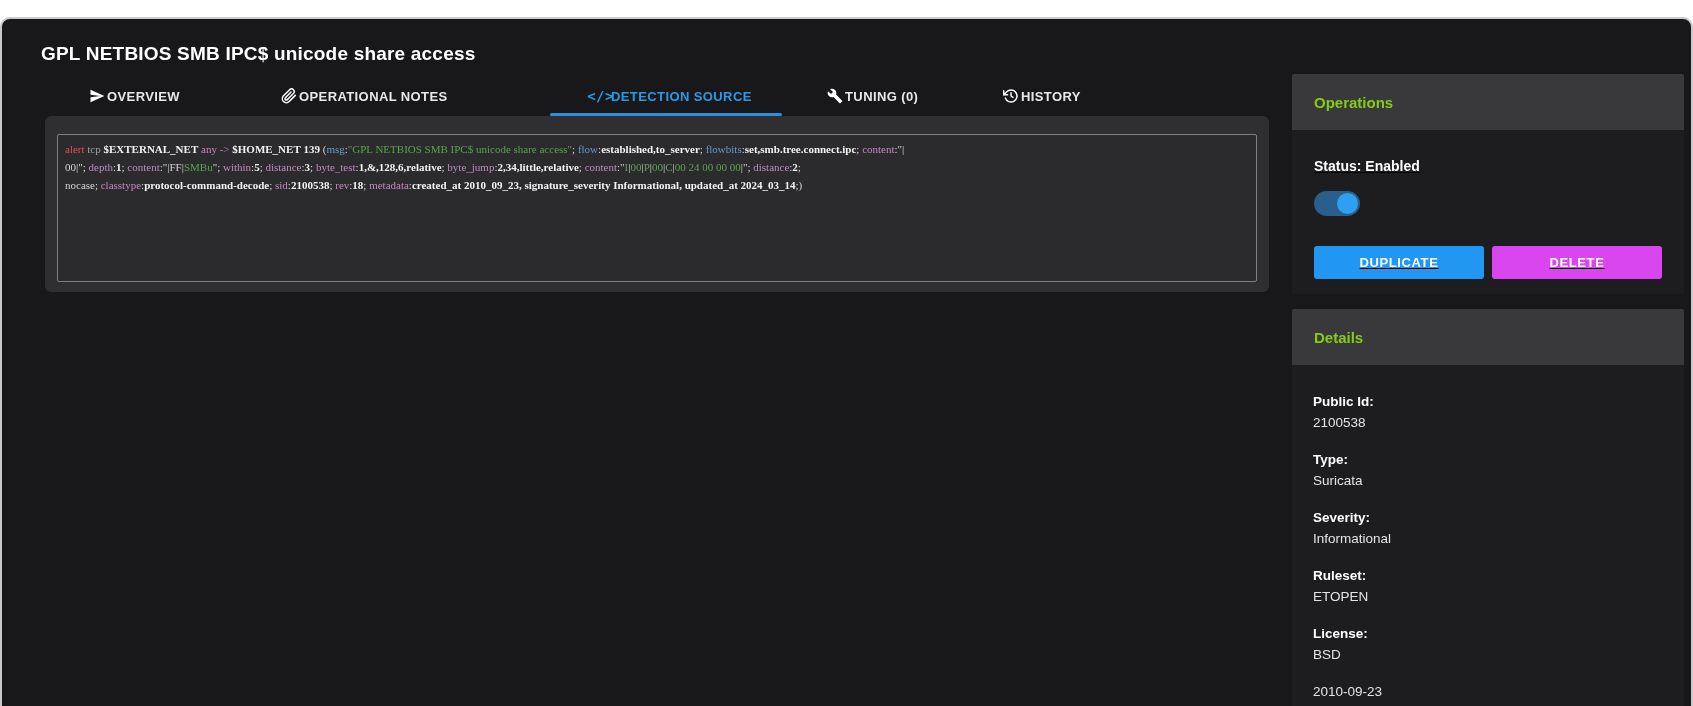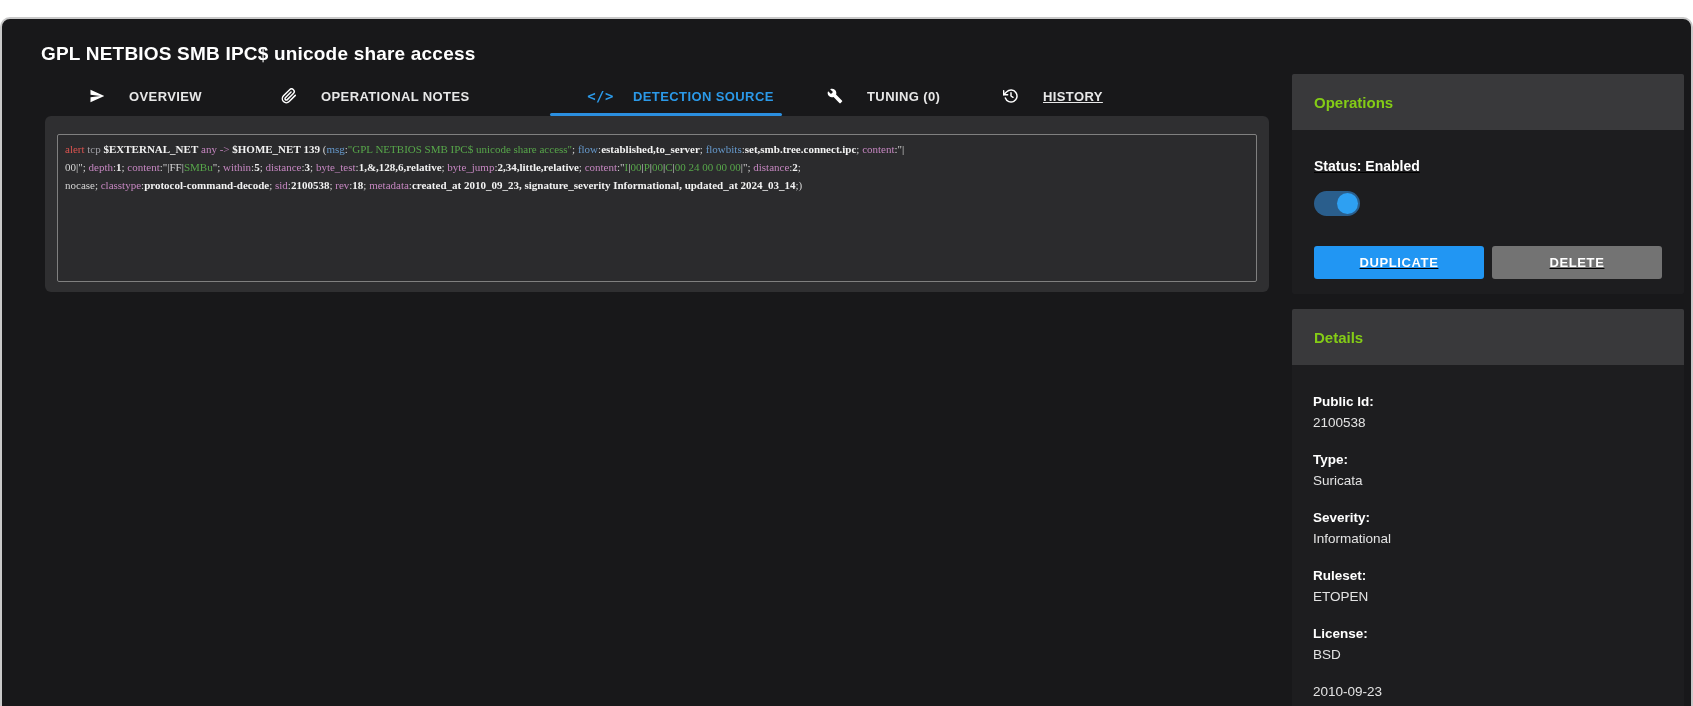--- a/index.html
+++ b/index.html
@@ -4,21 +4,21 @@
 <style>
   * { box-sizing: border-box; margin: 0; padding: 0; }
   html,body { width:1693px; height:706px; background:#ffffff; font-family:"Liberation Sans", sans-serif; }
   .frame { position:absolute; left:0; top:17px; width:1693px; height:706px;
            border:2px solid #c9c9c9; border-radius:10px; background:#18181a; overflow:hidden; }
 
   
   .page-title { position:absolute; left:39px; top:24px; font-size:19px; font-weight:bold; color:#ffffff; letter-spacing:0.2px; }
 
   .tabbar { position:absolute; left:0; top:58px; width:1270px; height:42px; }
-  .tab { position:absolute; top:4px; height:30px; display:flex; align-items:center; gap:24px;
+  .tab { position:absolute; top:4px; height:30px; display:flex; align-items:center; gap:2px;
          color:#e8e8e8; font-size:13px; font-weight:bold; letter-spacing:0.4px; cursor:pointer;justify-content:flex-end; }
   .tab .ticon { width:17px; height:17px; display:flex; align-items:center; justify-content:center; }
   .tab svg { width:16px; height:16px; }
   .tab.active { color:#2b99e8; }
   .code-glyph { font-family:"DejaVu Sans Mono", monospace; font-weight:bold; font-size:14px; color:#2b99e8; }
   .tab-underline { position:absolute; left:548px; top:36px; width:232px; height:3px; background:#2b8fe0; border-radius:2px; }
 
   .code-panel { position:absolute; left:43px; top:97px; width:1224px; height:176px;
                 background:#2f2f31; border-radius:6px; }
   .code-inner { position:absolute; left:12px; top:18px; right:12px; bottom:10px;
@@ -40,21 +40,21 @@
   .panel-header { height:56px; background:#39393b; display:flex; align-items:center; padding-left:22px;
                   font-size:15px; font-weight:bold; color:#84cc16; border-radius:2px 2px 0 0; }
   .ops-body { padding:28px 22px 0 22px;text-decoration:underline; }
   .status-line { font-size:14px; font-weight:bold; color:#ffffff; }
   .toggle { margin-top:17px; width:46px; height:25px; border-radius:13px; background:#2a5e8c; position:relative; cursor:pointer; }
   .toggle .knob { position:absolute; top:2px; left:23px; width:21px; height:21px; border-radius:50%; background:#2ea0f2; }
   .btn-row { margin-top:30px; display:flex; gap:8px; }
   .btn { flex:1; height:33px; border:none; border-radius:3px; font-family:"Liberation Sans", sans-serif;
          font-size:13px; font-weight:bold; letter-spacing:0.6px; color:#ffffff; cursor:pointer; }
   .btn-primary { background:#2196f3; }
-  .btn-secondary { background:#737373; }
+  .btn-secondary { background:#d946ef; }
 
   .details-body { padding:26px 22px 0 21px; }
   .field { margin-bottom:16px; }
   .field .flabel { font-size:13.5px; font-weight:bold; color:#ffffff; line-height:21px; }
   .field .fvalue { font-size:13.5px; color:#e3e3e3; line-height:21px; }
 </style>
 </head>
 <body>
 
 <div class="frame">
@@ -83,21 +83,21 @@
       <span>DETECTION SOURCE</span>
     </div>
     <div class="tab" style="left:824px;">
       <span class="ticon">
         <svg viewBox="0 0 24 24" fill="#ffffff">
             <path d="M22.7 19 13.6 9.9c.9-2.3.4-5-1.5-6.9-2-2-5-2.4-7.4-1.3L9 6l-3 3L1.6 4.7C.4 7.1.9 10.1 2.9 12.1c1.9 1.9 4.6 2.4 6.9 1.5l9.1 9.1c.4.4 1 .4 1.4 0l2.3-2.3c.5-.4.5-1 .1-1.4z"></path>
           </svg>
       </span>
       <span>TUNING (0)</span>
     </div>
-    <div class="tab" style="left:1000px;text-decoration:underline;">
+    <div class="tab" style="left:1000px;">
       <span class="ticon">
         <svg viewBox="0 0 24 24" fill="none" stroke="#ffffff" stroke-width="2.2" stroke-linecap="round" stroke-linejoin="round">
             <polyline points="1 4 1 10 7 10"></polyline>
             <path d="M3.51 15a9 9 0 1 0 2.13-9.36L1 10"></path>
             <polyline points="12 7 12 12 15 14"></polyline>
           </svg>
       </span>
       <span>HISTORY</span>
     </div>
     <div class="tab-underline"></div>

